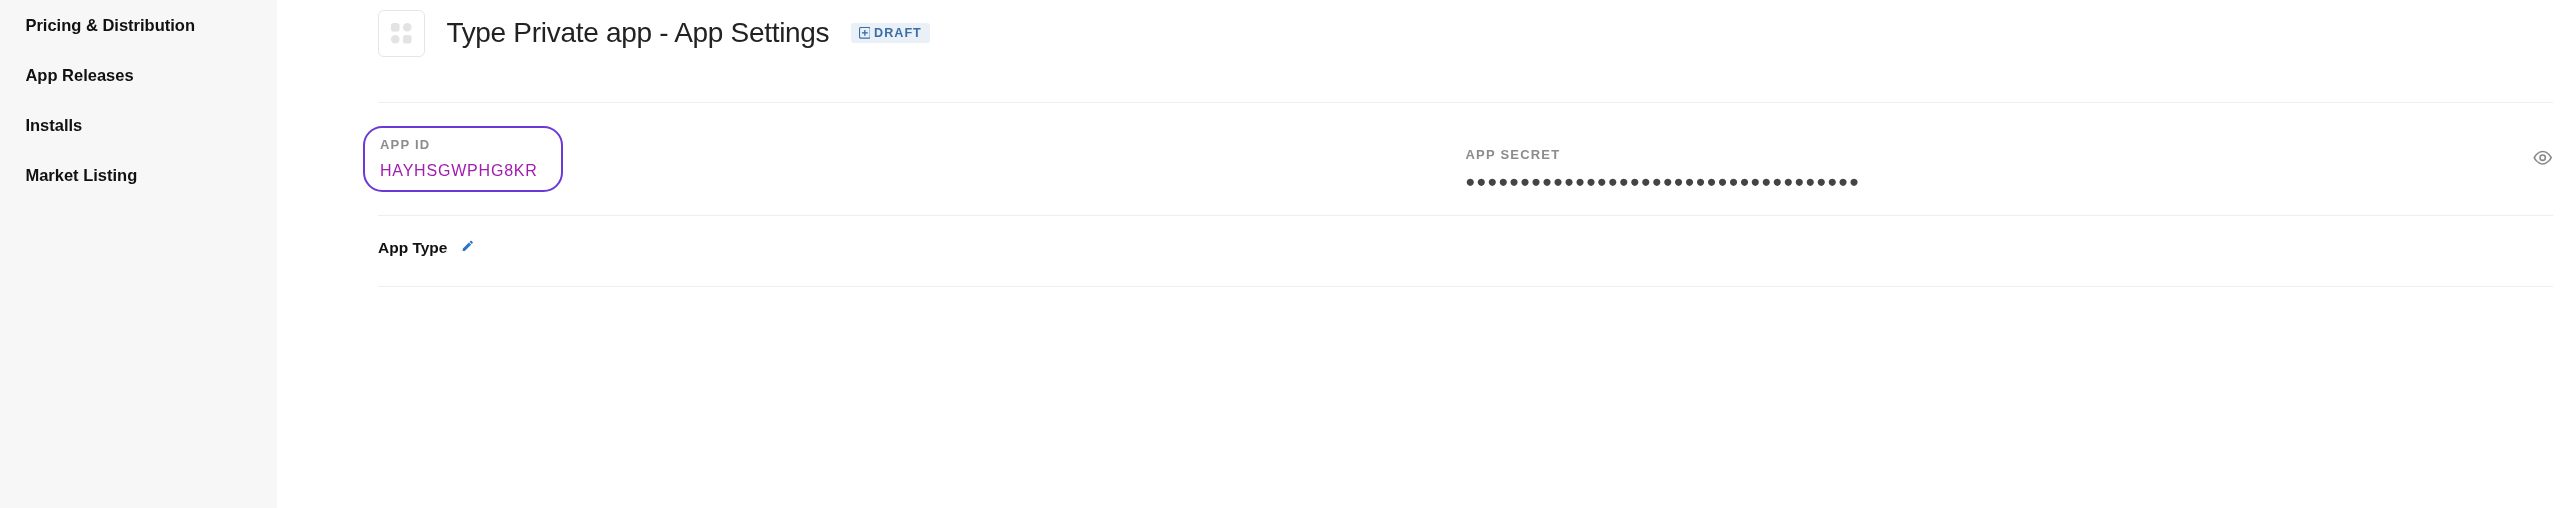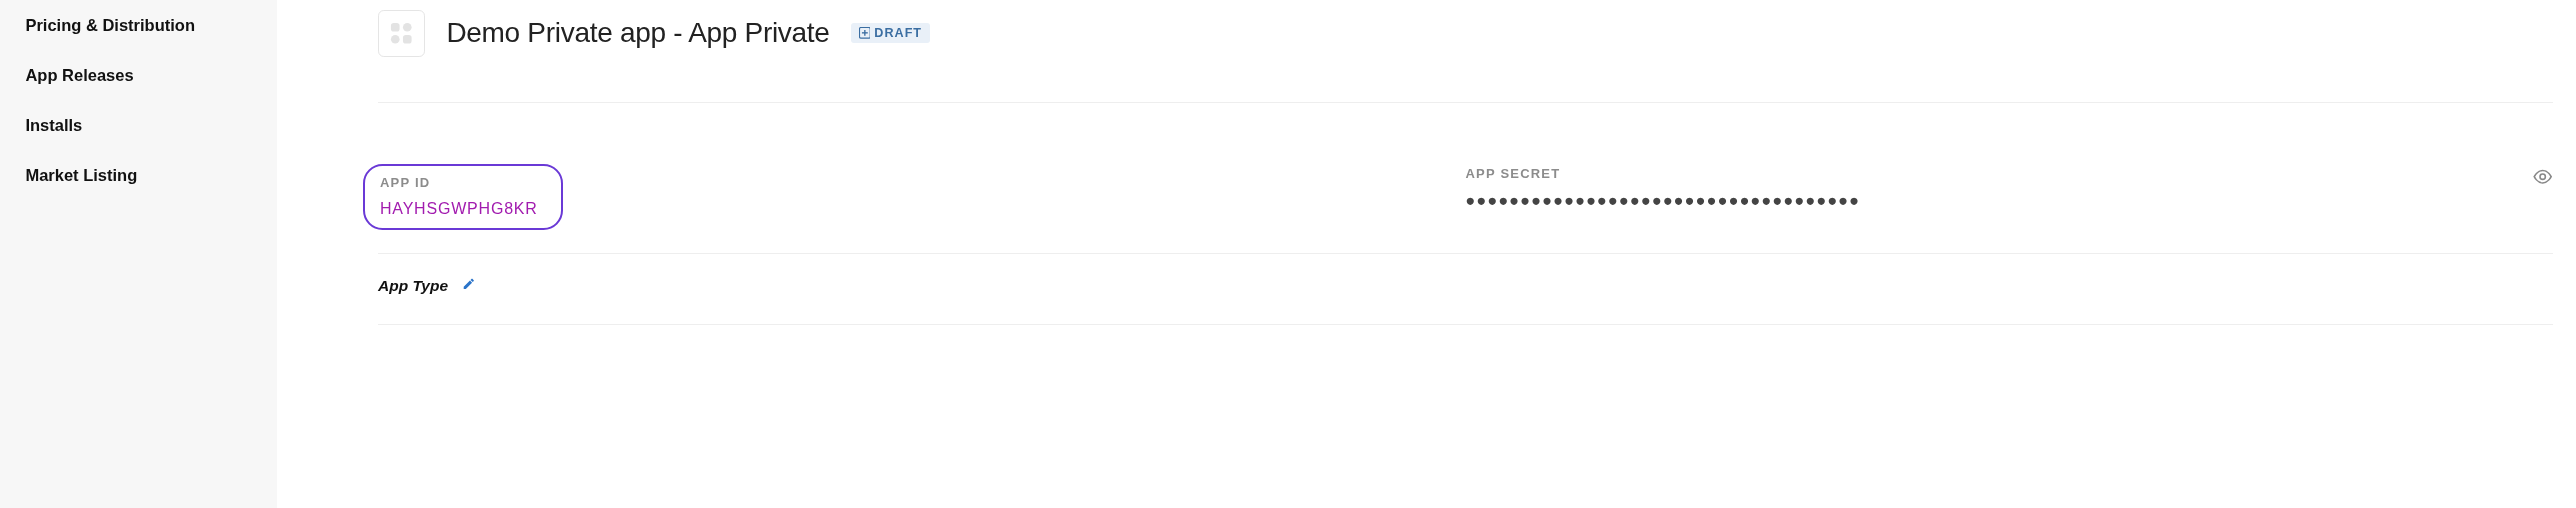--- a/index.html
+++ b/index.html
@@ -113,33 +113,31 @@
       color: #777;
       display: inline-flex;
       align-items: center;
     }
     .highlight-circle {
       border: 2.9px solid #6a39d6;
       border-radius: 19.4px;
       padding: 9.7px 23px 9.7px 15.5px;
       margin-left: -15.5px;
       display: inline-block;
-      margin-top: 38px;
     }
     .section-label {
       font-size: 15.5px;
       font-weight: 700;
       color: #111;
     }
     .section-head {
       display: flex;
       align-items: center;
       gap: 13.6px;
       margin-bottom: 9.7px;
-      font-style: italic;
     }
     .edit-icon {
       cursor: pointer;
       color: #2b74c9;
       display: inline-flex;
     }
     .apptype-value {
       font-size: 16px;
       color: #555;
     }
@@ -167,21 +165,21 @@
   <main class="main">
     <div class="header">
       <div class="app-icon-box">
         <svg width="25" height="25" viewBox="0 0 26 26">
           <rect x="2" y="2" width="9" height="9" rx="3" fill="#e3e3e3"></rect>
           <circle cx="19" cy="6.5" r="4.5" fill="#e3e3e3"></circle>
           <circle cx="6.5" cy="19" r="4.5" fill="#e3e3e3"></circle>
           <rect x="14.5" y="14.5" width="9" height="9" rx="3" fill="#e3e3e3"></rect>
         </svg>
       </div>
-      <h1 class="page-title">Demo Private app - App Private</h1>
+      <h1 class="page-title">Type Private app - App Settings</h1>
       <span class="badge">
         <span>
           <svg width="11.7" height="11.7" viewBox="0 0 12 12">
             <rect x="0.5" y="0.5" width="11" height="11" rx="1.5" fill="none" stroke="#3b6ea2" stroke-width="1.2"></rect>
             <line x1="6" y1="3" x2="6" y2="9" stroke="#3b6ea2" stroke-width="1.4"></line>
             <line x1="3" y1="6" x2="9" y2="6" stroke="#3b6ea2" stroke-width="1.4"></line>
           </svg>
         </span>
         <span>DRAFT</span>
       </span>

